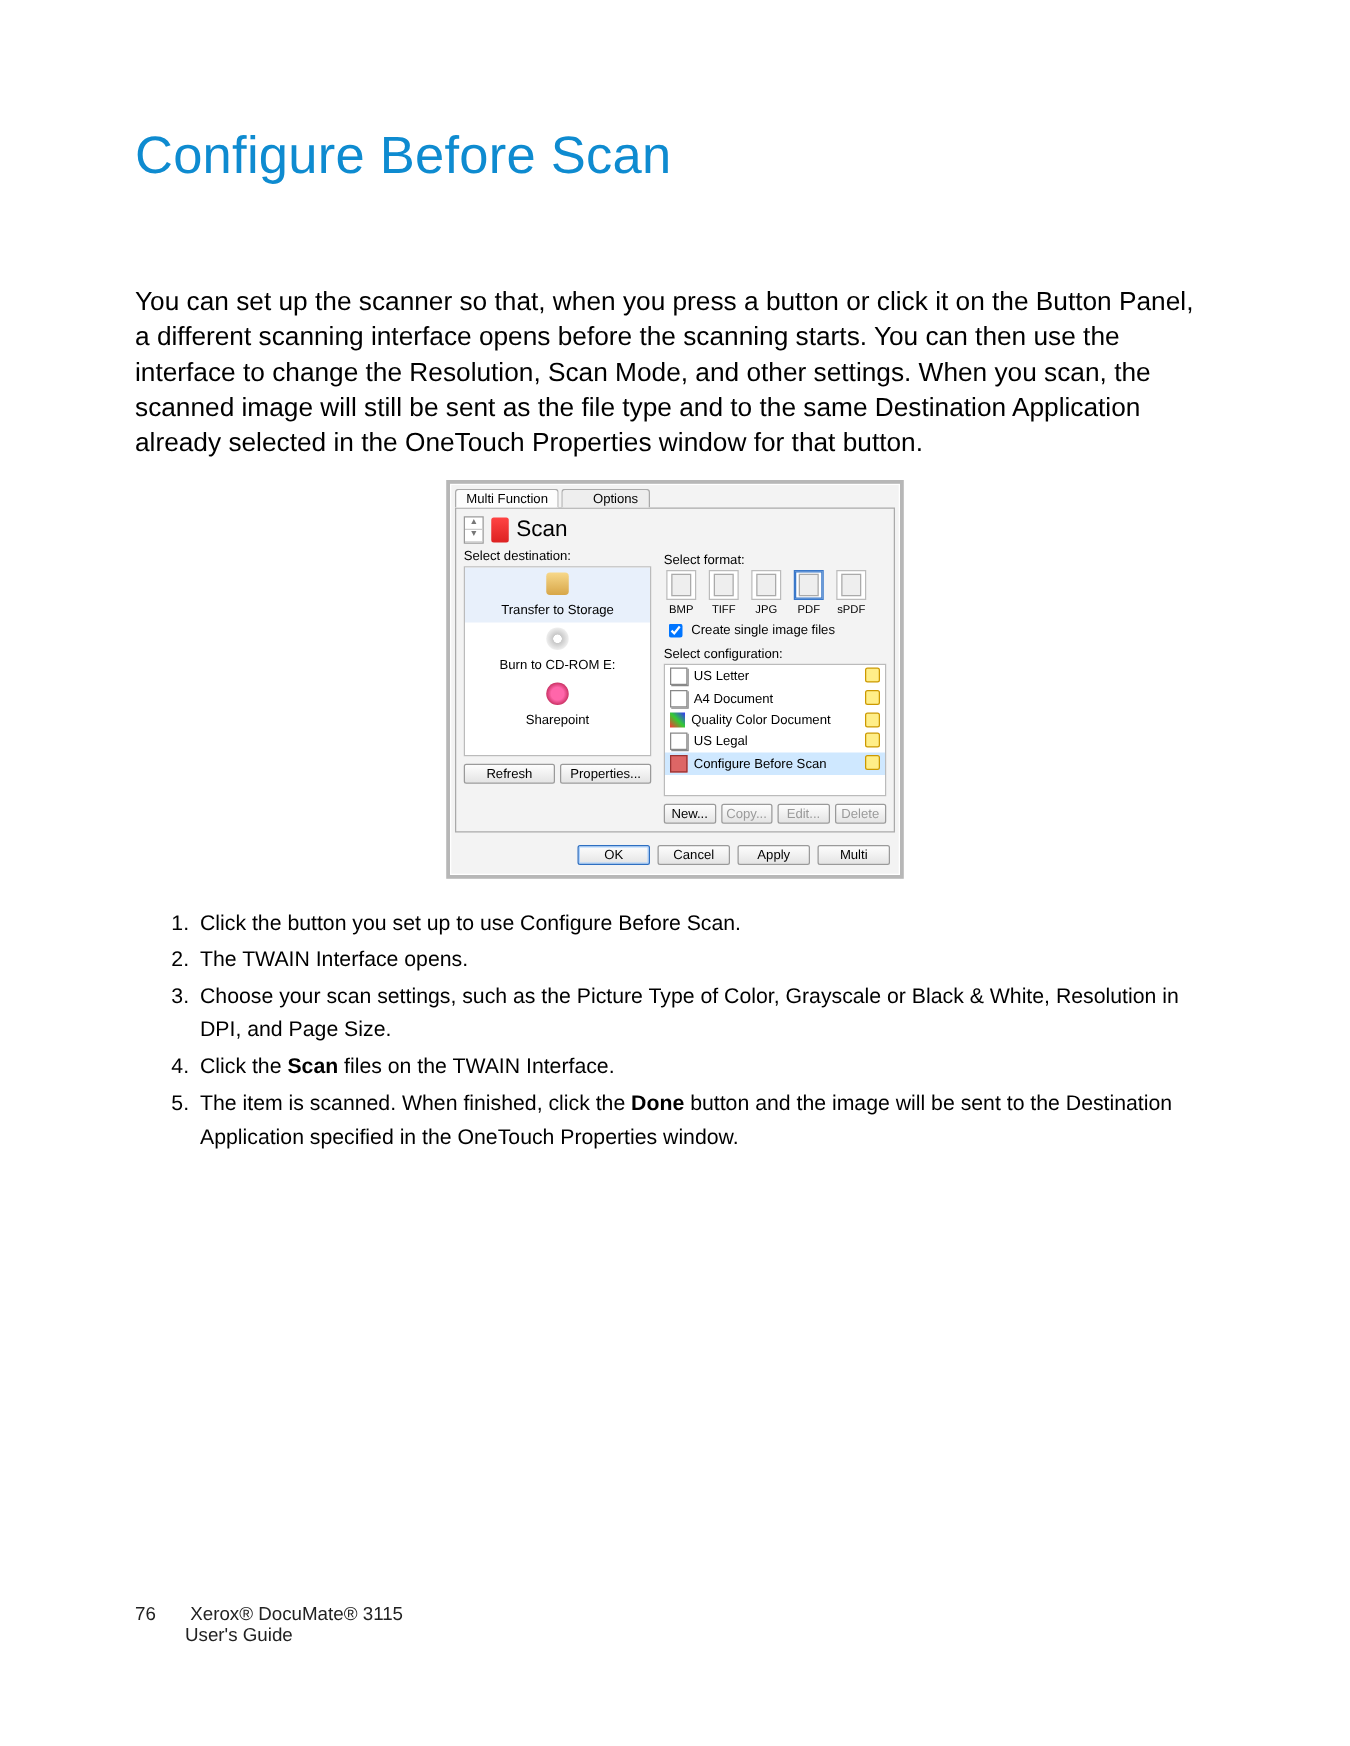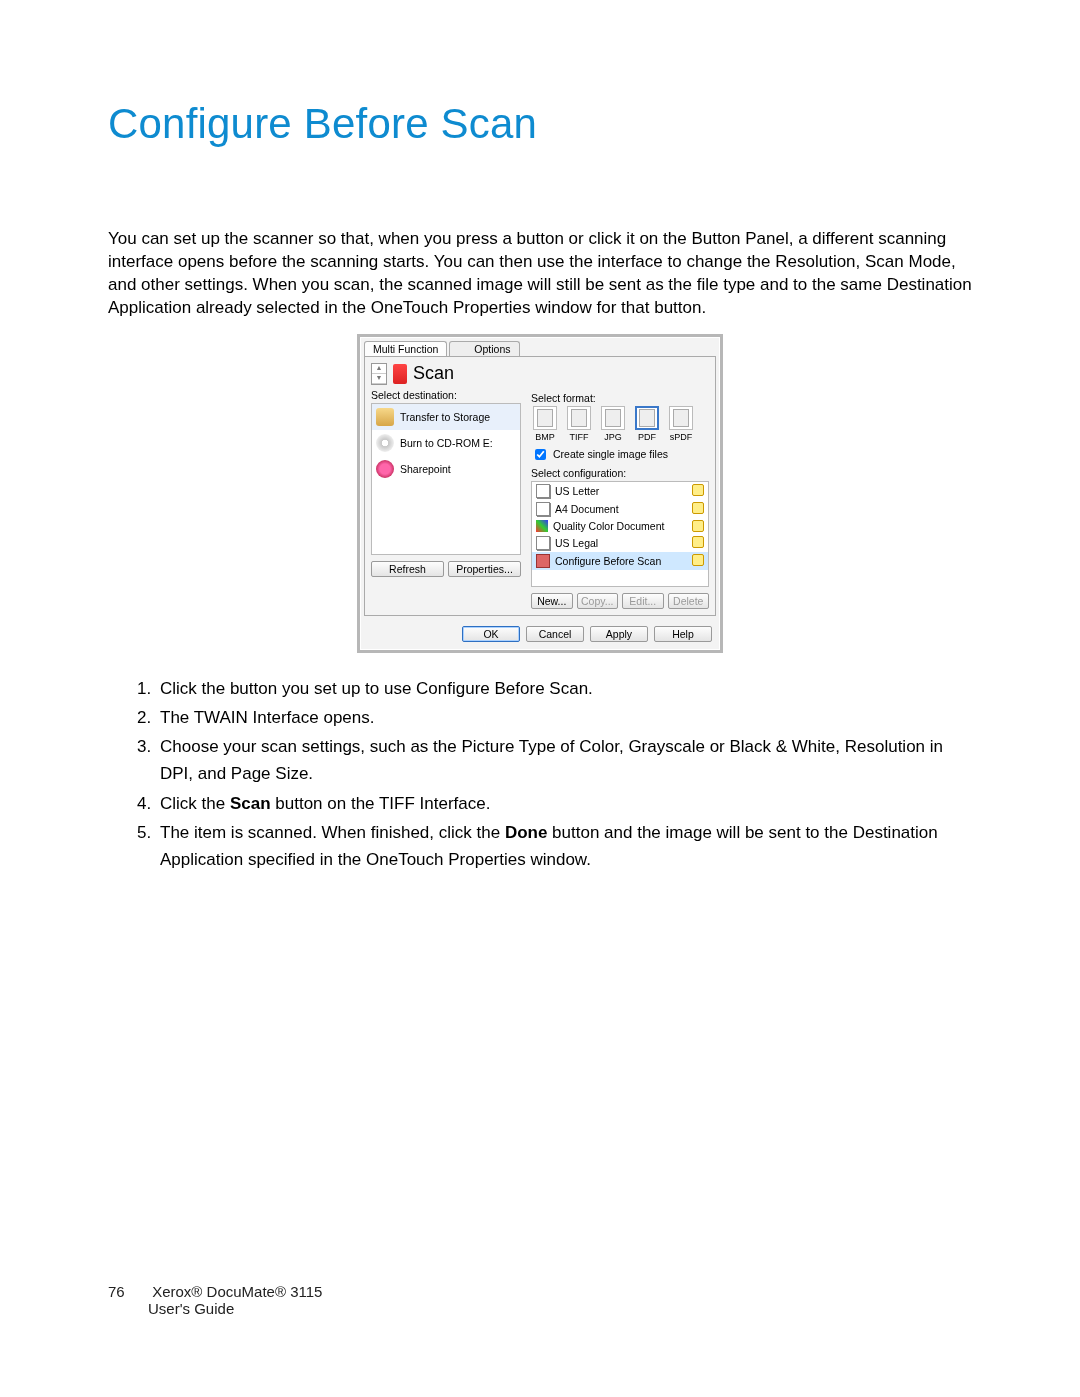--- a/index.html
+++ b/index.html
@@ -16,21 +16,21 @@
     padding: 100px 108px 0 108px;
   }
   h1.title {
     font-size: 42px;
     font-weight: 300;
     color: #0e8bd0;
     margin: 0 0 80px 0;
     letter-spacing: 0.2px;
   }
   p.intro {
-    font-size: 17px;
+    font-size: 21px;
     line-height: 1.35;
     margin: 0 0 14px 0;
   }
   ol.steps {
     font-size: 17px;
     line-height: 1.6;
     padding-left: 48px;
     margin: 0 0 20px 0;
   }
   ol.steps li { padding-left: 4px; margin-bottom: 2px; }
@@ -81,21 +81,21 @@
   .cols { display:flex; gap:10px; }
   .leftcol { width: 150px; }
   .rightcol { flex:1;margin-top:25px; }
   .scan-hdr { display:flex; align-items:center; gap:6px; margin-bottom:4px; }
   .spinner { width:14px; height:20px; border:1px solid #999; background:#fff; display:flex; flex-direction:column; }
   .spinner div{flex:1;border-bottom:1px solid #ccc;font-size:7px;text-align:center;color:#777;}
   .scan-icon { width:14px; height:20px; background: linear-gradient(#f44,#d22); border-radius:2px; }
   .scan-label { font-size:18px; font-family: Arial; }
   .sect-label { font-size:10.5px; margin:4px 0 2px 0; }
   .dest-list { border:1px solid #bbb; background:#fff; height:150px; overflow:hidden; }
-  .dest-item { display:flex; align-items:center; gap:6px; padding:4px 4px; font-size:10.5px; }
+  .dest-item { display:flex; align-items:center; gap:6px; padding:4px 4px; font-size:10.5px;flex-direction:column; }
   .dest-item.sel { background:#e8f0fb; }
   .dicn { width:18px; height:18px; border-radius:3px; display:inline-block; }
   .ic-storage{background:linear-gradient(#f7d88a,#d7a648);}
   .ic-cd{background:radial-gradient(circle,#fff 25%,#c8c8c8 28%,#eee 70%); border-radius:50%;}
   .ic-sp{background:radial-gradient(circle,#f6a 40%,#c36 70%); border-radius:50%;}
   .fmt-row { display:flex; gap:6px; margin-top:2px; }
   .fmt { width:28px; text-align:center; }
   .fmt .fbox{ width:22px;height:22px;margin:0 auto;border:1px solid #bbb;background:#fff;display:flex;align-items:center;justify-content:center;}
   .fmt.sel .fbox{ border:1px solid #3a78c9; box-shadow:0 0 0 1px #3a78c9 inset; }
   .fmt .ficon{width:14px;height:16px;background:#eee;border:1px solid #aaa;position:relative;}
@@ -250,32 +250,32 @@
             <div class="btn disabled">Edit...</div>
             <div class="btn disabled">Delete</div>
           </div>
         </div>
       </div>
     </div>
     <div class="bottom-row">
       <div class="btn primary">OK</div>
       <div class="btn">Cancel</div>
       <div class="btn">Apply</div>
-      <div class="btn">Help</div>
+      <div class="btn">Multi</div>
     </div>
   </div>
 
 
 
   <ol class="steps">
     <li>Click the button you set up to use Configure Before Scan.</li>
     <li>The TWAIN Interface opens.</li>
     <li>Choose your scan settings, such as the Picture Type of Color, Grayscale or Black &amp; White, Resolution in DPI, and Page Size.</li>
     <li>
-      <span>Click the </span><span class="bold">Scan</span><span> button on the TIFF Interface.</span>
+      <span>Click the </span><span class="bold">Scan</span><span> files on the TWAIN Interface.</span>
     </li>
     <li>
       <span>The item is scanned. When finished, click the </span><span class="bold">Done</span><span> button and the image will be sent to the Destination Application specified in the OneTouch Properties window.</span>
     </li>
   </ol>
 </div>
 
 <div class="footer">
   <span class="pnum">76</span>
   <span>Xerox® DocuMate® 3115</span><br>

